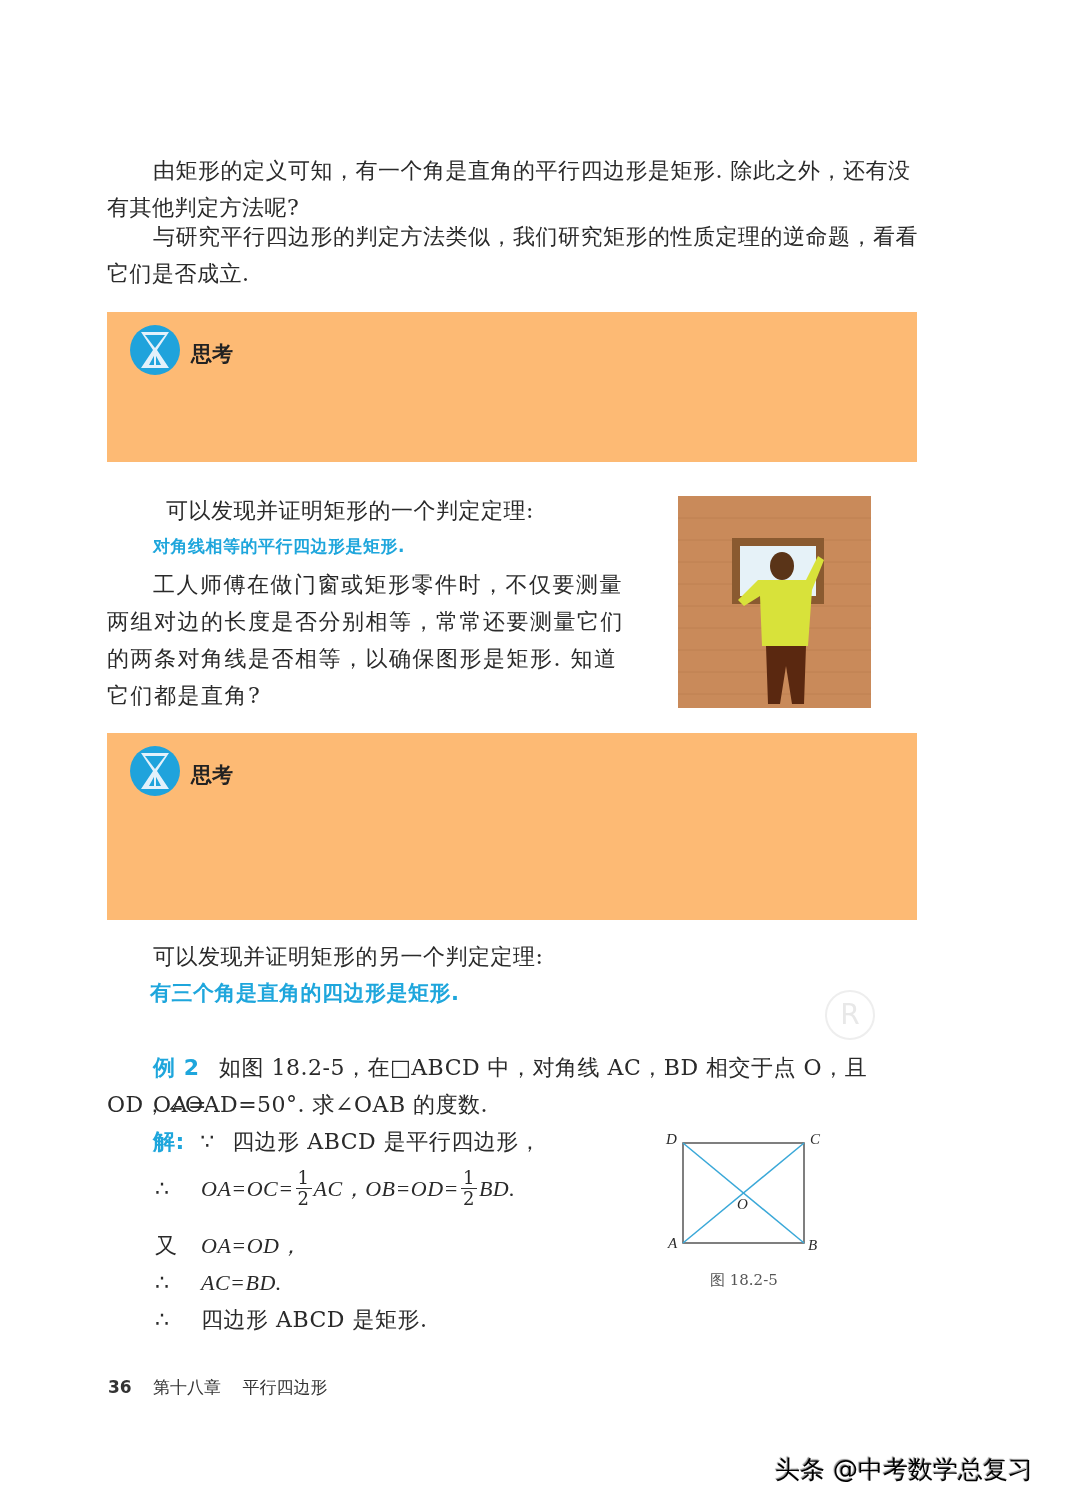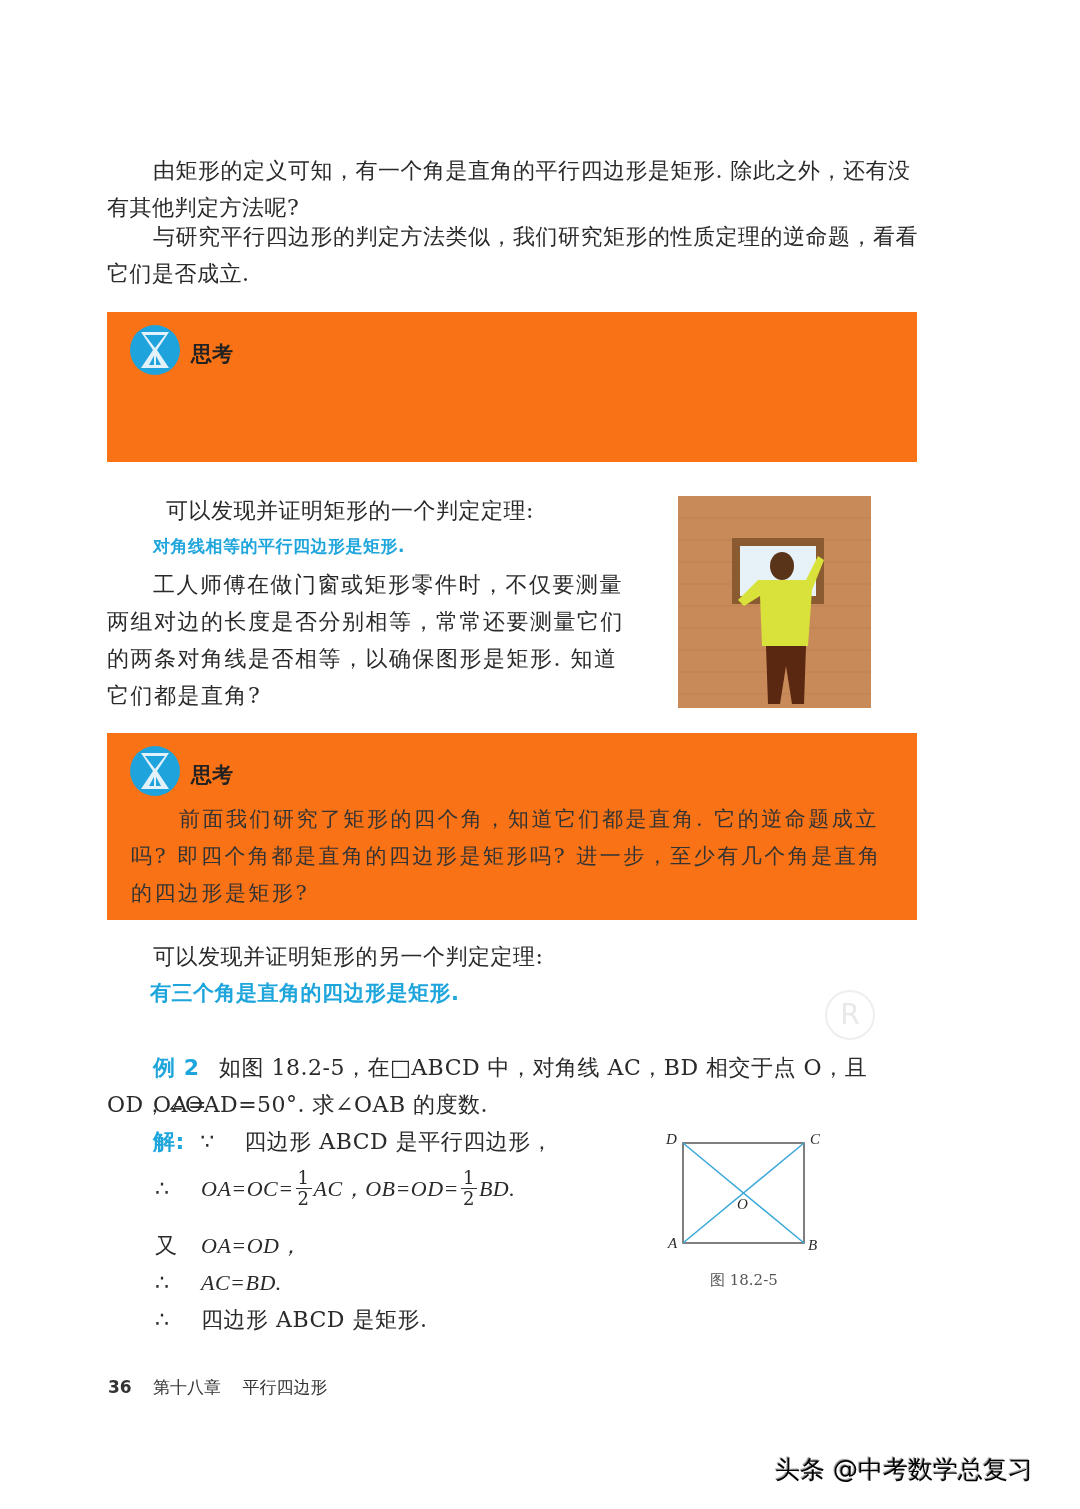--- a/index.html
+++ b/index.html
@@ -2,21 +2,21 @@
 <html><head>
 <meta charset="utf-8">
 <style>
   html, body { margin:0; padding:0; }
   body { width:1080px; height:1509px; background:#ffffff; position:relative; overflow:hidden;
          font-family:"DejaVu Serif","Liberation Serif",serif; color:#2a2a2a; }
   .abs { position:absolute; }
   .para { font-size:22px; line-height:37px; letter-spacing:0.5px; }
   .indent { text-indent:46px; }
   .blue { color:#1ea6dc; font-family:"DejaVu Sans","Liberation Sans",sans-serif; font-weight:bold; }
-  .think-box { position:absolute; left:107px; width:810px; background:#f97316; }
+  .think-box { position:absolute; left:107px; width:810px; background:#fdba74; }
   .think-head { position:absolute; left:22px; top:12px; display:flex; align-items:center; }
   .think-title { font-family:"DejaVu Sans","Liberation Sans",sans-serif; font-weight:bold; font-size:21px; color:#222; margin-left:10px; margin-top:8px; }
   .think-body { position:absolute; left:24px; right:20px; font-size:21px; line-height:37px; letter-spacing:2.5px; color:#333; }
   .math { font-family:"Liberation Serif","DejaVu Serif",serif; font-style:italic; }
   .frac { display:inline-flex; flex-direction:column; align-items:center; vertical-align:middle; font-size:18px; line-height:20px; margin:0 2px; font-style:normal; }
   .frac .num { border-bottom:1px solid #333; padding:0 2px; }
   .therefore { display:inline-block; width:46px; }
   .footer { font-family:"DejaVu Sans","Liberation Sans",sans-serif; font-size:17px; color:#333; }
   .watermark { font-family:"DejaVu Sans","Liberation Sans",sans-serif; font-size:25px; color:#000000; text-shadow:1px 1px 1px #fff, -1px -1px 1px #888; }
 </style>
@@ -69,38 +69,37 @@
   <div class="think-head">
     <svg width="52" height="52" viewBox="0 0 52 52">
       <circle cx="26" cy="26" r="25" fill="#1fa3dc"></circle>
       <path d="M12 8 L40 8 L28 26 L40 44 L12 44 L24 26 Z" fill="#e3f1fb"></path>
       <path d="M16 11 L36 11 L26 24 Z" fill="#1fa3dc"></path>
       <path d="M26 30 L20 41 L32 41 Z" fill="#1fa3dc"></path>
       <line x1="26" y1="28" x2="26" y2="41" stroke="#e3f1fb" stroke-width="2"></line>
     </svg>
     <span class="think-title">思考</span>
   </div>
-  <div class="think-body" style="top:68px; text-indent:48px;">前面我们研究了矩形的四个角，知道它们都是直角. 它的逆命题成立吗? 即四个角都是直角的四边形是矩形吗? 进一步，至少有几个角是直角的四边形是矩形?</div>
 </div>
 
 <div class="abs para indent" style="left:107px; top:938px; width:815px;">可以发现并证明矩形的另一个判定定理:</div>
 <div class="abs para indent blue" style="left:104px; top:975px; width:815px; font-size:21px;">有三个角是直角的四边形是矩形.</div>
 
 <div class="abs" style="left:825px; top:990px; width:46px; height:46px; border:2px solid #eee; border-radius:50%; color:#e8e8e8; font-size:28px; text-align:center; line-height:46px; font-family:'DejaVu Sans',sans-serif;">R</div>
 
 <div class="abs para" style="left:153px; top:1049px; width:770px;">
   <span class="blue">例 2</span>
   <span style="margin-left:12px;">如图 18.2-5，在□ABCD 中，对角线 AC，BD 相交于点 O，且 OA=</span>
 </div>
 <div class="abs para" style="left:107px; top:1086px; width:560px;">OD，∠OAD=50°. 求∠OAB 的度数.</div>
 
 <div class="abs para" style="left:153px; top:1123px; width:480px;">
   <span class="blue">解:</span>
   <span style="margin-left:8px;">∵</span>
-  <span style="margin-left:22px;">四边形 ABCD 是平行四边形，</span>
+  <span style="margin-left:10px;">四边形 ABCD 是平行四边形，</span>
 </div>
 <div class="abs para" style="left:155px; top:1168px; width:480px; display:flex; align-items:center;">
   <span class="therefore">∴</span>
   <span class="math">OA=OC=</span>
   <span class="frac">
       <span class="num">1</span>
       <span>2</span>
     </span>
   <span class="math">AC，OB=OD=</span>
   <span class="frac">

